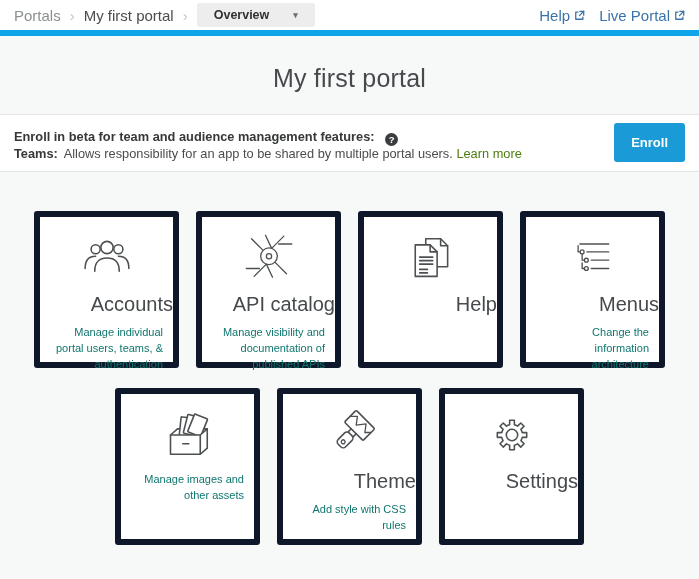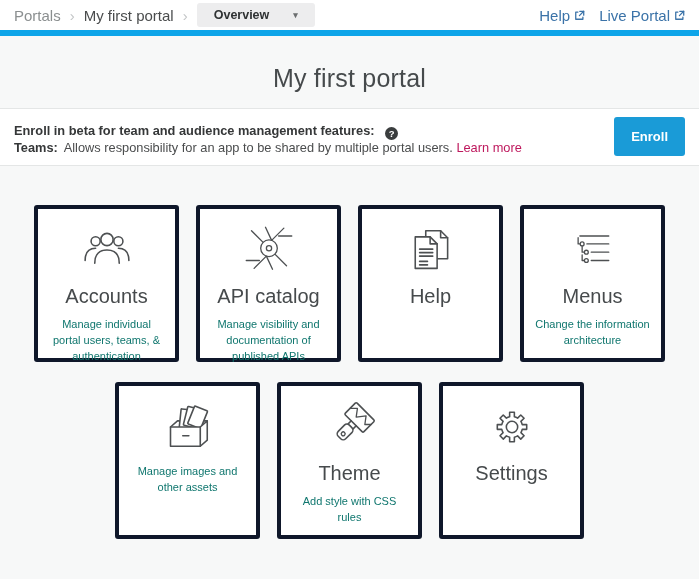--- a/index.html
+++ b/index.html
@@ -32,42 +32,42 @@
   
   .page-title{
     margin:0;padding-top:26px;text-align:center;
     font-size:25px;line-height:32px;font-weight:400;color:#464a4c;letter-spacing:.2px;
   }
 
   
   .banner{
     background:#fff;border-top:1px solid #e4e6e6;border-bottom:1px solid #e4e6e6;
     display:flex;align-items:flex-end;
-    padding:8px 14px 9px;margin-top:14px;
+    padding:8px 14px 9px;margin-top:20px;
   }
   .banner-text{font-size:12.8px;line-height:16px;color:#4a4c4d}
   .b{font-weight:700;color:#353738;margin-right:3px}
-  .link{color:#be185d;text-decoration:none;cursor:pointer}
+  .link{color:#4d7c0f;text-decoration:none;cursor:pointer}
   .help-dot{
     display:inline-flex;width:13px;height:13px;border-radius:50%;
     background:#3a3d3e;color:#fff;font-size:9.5px;font-weight:700;
     align-items:center;justify-content:center;vertical-align:-2px;margin-left:4px;cursor:pointer;
   }
   .enroll{
     margin-left:auto;background:#1a9bd7;color:#fff;border:none;border-radius:3px;
     font-size:13px;font-weight:700;padding:12px 17px;cursor:pointer;font-family:inherit;
   }
 
   
   .cards{margin-top:39px}
   .card-row{display:flex;justify-content:center;gap:17px}
   .card-row + .card-row{margin-top:20px}
   .card{
-    width:145px;height:157px;background:#fff;border:4px solid #0f172a;border-radius:3px;
-    box-sizing:border-box;text-align:center;cursor:pointer;
+    width:145px;height:157px;background:#fff;border:6px solid #0f172a;border-radius:3px;
+    box-sizing:border-box;text-align:right;cursor:pointer;
   }
   .card-icon{height:56px;margin-top:13px;display:flex;align-items:center;justify-content:center}
   .card-icon svg{width:56px;height:56px}
   .card-title{font-size:20px;color:#464a4c;margin-top:7px;font-weight:400}
   .card-desc{font-size:11px;color:#0f766e;line-height:1.45;margin-top:9px;padding:0 10px}
 
   .line-icon *{fill:none;stroke:#4d5052;stroke-width:1.8;stroke-linecap:round;stroke-linejoin:round}
   .line-icon .fillw{fill:#fff}
   .line-icon .thin{stroke-width:1.5}
 </style>

